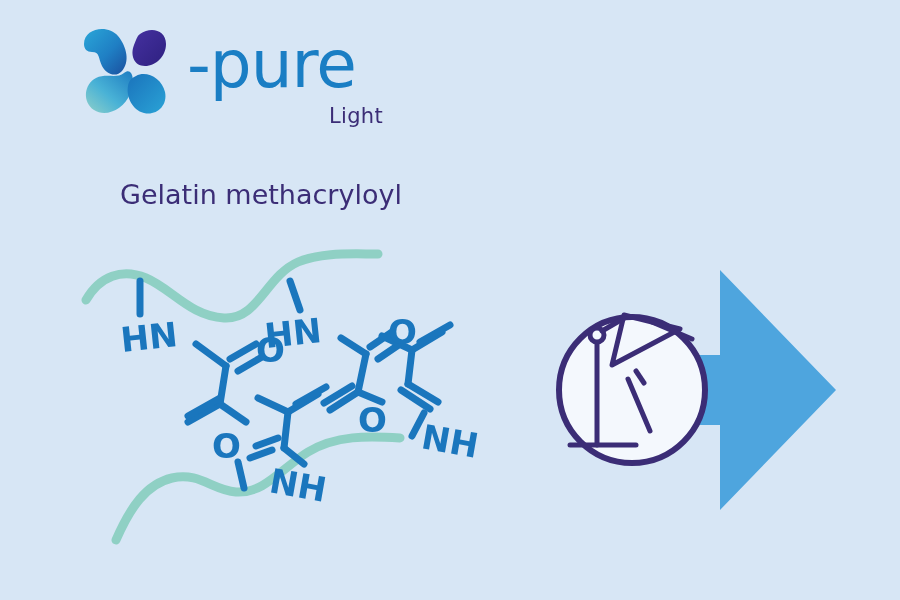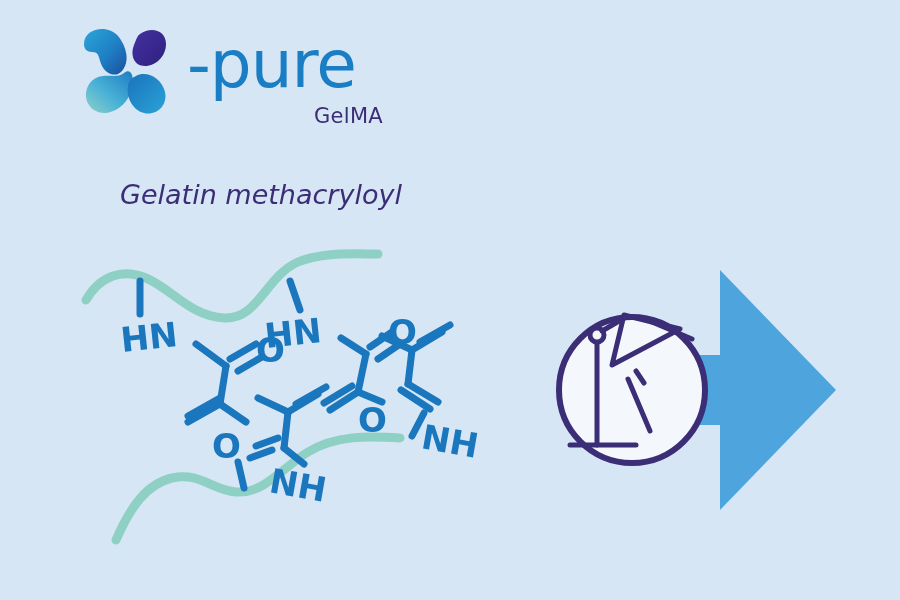--- a/index.html
+++ b/index.html
@@ -75,21 +75,20 @@
     font-family: "DejaVu Sans", sans-serif;
     font-size: 27px;
     font-weight: 400;
     line-height: 1.28;
     white-space: pre-line;
   }
   #caption-left {
     left: 120px;
     top: 178px;
     text-align: left;
-    font-style: italic;
   }
   #caption-right {
     left: 510px;
     top: 178px;
     width: 245px;
     text-align: center;
   }
 
   
   #molecule-panel {
@@ -147,21 +146,21 @@
         <path d="M62,12 C73,4 88,8 88,22 C88,34 78,44 67,44
                  C56,44 52,33 56,23 C58,18 59,14 62,12 Z" fill="url(#gTR)"></path>
 
         <path d="M58,54 C68,48 84,56 87,70 C90,84 78,94 66,91
                  C54,88 48,74 50,64 C51,58 54,56 58,54 Z" fill="url(#gBR)"></path>
       </svg>
     </div>
 
     <div id="logo-wordmark">
       <span class="logo-text">-pure</span>
-      <span class="logo-sub">GelMA</span>
+      <span class="logo-sub">Light</span>
     </div>
 
   </div>
 
   <div class="caption" id="caption-left">Gelatin methacryloyl</div>
 
 
   <div id="molecule-panel">
     <svg width="420" height="310" viewBox="0 0 420 310" aria-hidden="true">
 

